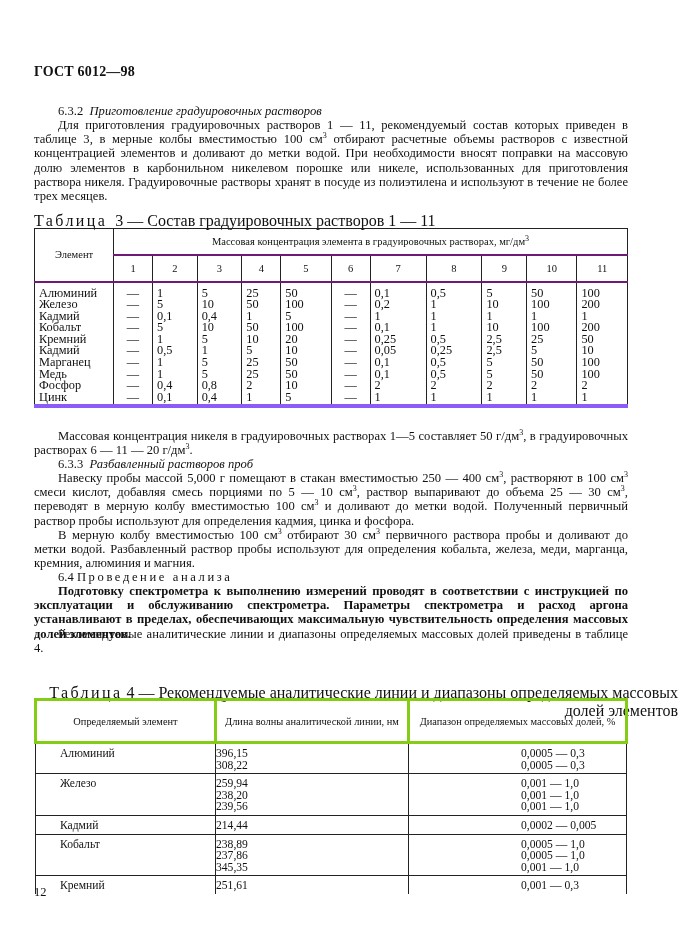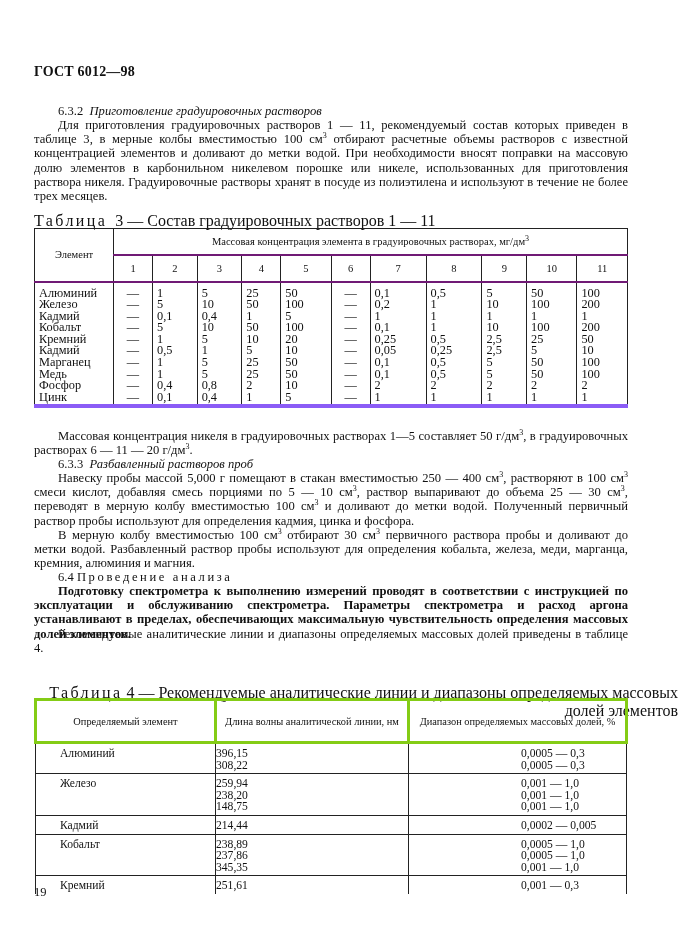--- a/index.html
+++ b/index.html
@@ -255,21 +255,21 @@
         <td class="rg">
           <div>0,0005 — 0,3</div>
           <div>0,0005 — 0,3</div>
         </td>
       </tr>
       <tr>
         <td class="el">Железо</td>
         <td class="wl">
           <div>259,94</div>
           <div>238,20</div>
-          <div>148,75</div>
+          <div>239,56</div>
         </td>
         <td class="rg">
           <div>0,001 — 1,0</div>
           <div>0,001 — 1,0</div>
           <div>0,001 — 1,0</div>
         </td>
       </tr>
       <tr>
         <td class="el">Кадмий</td>
         <td class="wl">
@@ -297,13 +297,13 @@
         <td class="wl">
           <div>251,61</div>
         </td>
         <td class="rg">
           <div>0,001 — 0,3</div>
         </td>
       </tr>
     </tbody>
 </table>
 
-<div class="pnum">19</div>
+<div class="pnum">12</div>
 
 </body></html>

